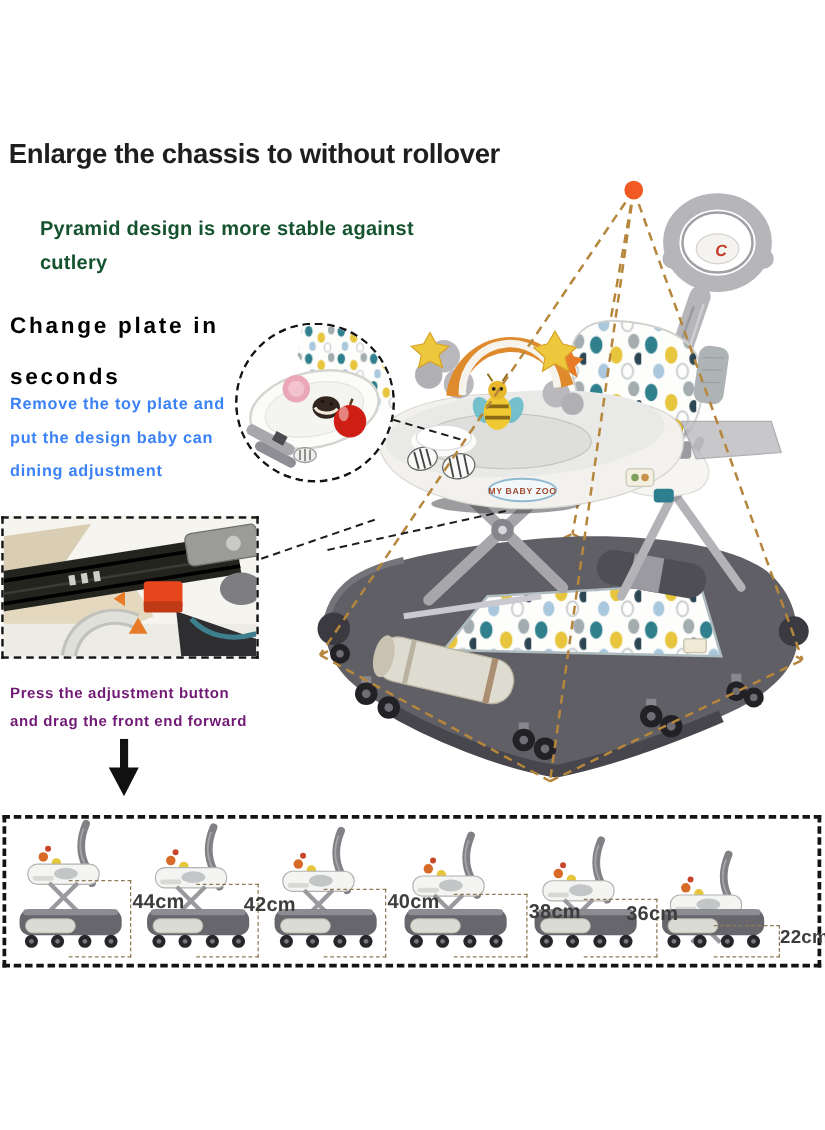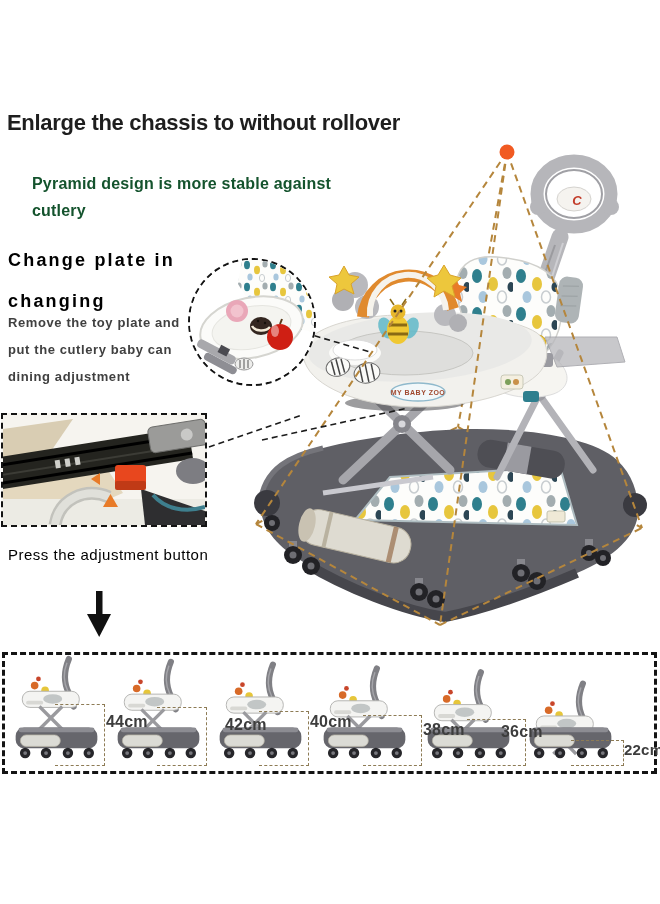--- a/index.html
+++ b/index.html
@@ -2,23 +2,23 @@
 <html><head>
 <meta charset="utf-8">
 <style>
   html,body{margin:0;padding:0;background:#fff;}
   .stage{position:relative;width:660px;height:904px;background:#ffffff;overflow:hidden;
          font-family:"Liberation Sans","DejaVu Sans",sans-serif;color:#222;}
   .abs{position:absolute;}
   .title{left:7px;top:110px;font-size:22px;font-weight:700;letter-spacing:-0.3px;color:#1e1e1e;}
   .subtitle{left:9px;top:170px;font-size:16px;font-weight:600;line-height:27px;color:#14532d;letter-spacing:0.2px;margin-left:23px;}
   .cp-heading{left:8px;top:240px;font-size:18px;font-weight:600;line-height:41px;letter-spacing:2.2px;color:#000000;}
-  .cp-body{left:8px;top:309px;font-size:13px;font-weight:700;line-height:27px;letter-spacing:0.6px;color:#404040;}
+  .cp-body{left:8px;top:309px;font-size:13px;font-weight:700;line-height:27px;letter-spacing:0.6px;color:#3b82f6;}
   .mech-inset{left:1px;top:413px;width:206px;height:114px;border:2px dashed #141414;box-sizing:border-box;background:#f7f5f0;}
-  .adjust-note{left:8px;top:543px;font-size:15px;font-weight:400;line-height:23px;letter-spacing:0.5px;color:#000000;}
+  .adjust-note{left:8px;top:543px;font-size:12px;font-weight:700;line-height:23px;letter-spacing:0.5px;color:#701a75;}
   .down-arrow{left:84px;top:591px;}
   .magnifier{left:188px;top:258px;width:128px;height:128px;border:2px dashed #141414;border-radius:50%;
              box-sizing:border-box;overflow:hidden;background:#fff;z-index:3;}
   .main-art{left:205px;top:115px;z-index:2;}
   .strip{left:2px;top:652px;width:655px;height:122px;border:3px dashed #141414;box-sizing:border-box;background:#fff;text-align:center;}
   .strip-item{position:absolute;bottom:10px;}
   .bracket{position:absolute;border:0;border-top:1px dashed #8d7b55;border-right:1px dashed #8d7b55;border-bottom:1px dashed #8d7b55;}
   .hlabel{position:absolute;font-size:16px;font-weight:600;color:#3d3d3d;letter-spacing:0.2px;white-space:nowrap;}
   svg{display:block;}
 </style>
@@ -27,25 +27,25 @@
 
 <div class="stage">
 
   <div class="abs title">Enlarge the chassis to without rollover</div>
   <div class="abs subtitle">
     <div>Pyramid design is more stable against</div>
     <div>cutlery</div>
   </div>
   <div class="abs cp-heading">
     <div>Change plate in</div>
-    <div>changing</div>
+    <div>seconds</div>
   </div>
   <div class="abs cp-body">
     <div>Remove the toy plate and</div>
-    <div>put the cutlery baby can</div>
+    <div>put the design baby can</div>
     <div>dining adjustment</div>
   </div>
 
   <div class="abs mech-inset">
     <svg width="202" height="110" viewBox="0 0 202 110">
       <rect x="0" y="0" width="202" height="110" fill="#f6f4ef"></rect>
       <polygon points="0,14 70,4 40,48 0,55" fill="#d9cdb3"></polygon>
       <polygon points="0,46 95,40 120,78 60,104 0,96" fill="#e4d8be"></polygon>
       <rect x="0" y="84" width="202" height="26" fill="#ecebe4"></rect>
       <g transform="rotate(-9 100 44)">
@@ -70,20 +70,21 @@
         <rect x="112" y="50" width="31" height="22" rx="3" fill="#e8471e"></rect>
         <rect x="112" y="66" width="31" height="9" rx="2" fill="#c03a16"></rect>
       </g>
       <polygon points="100,92 115,92 107.5,79" fill="#e87b28"></polygon>
       <polygon points="88,64 97,58 97,70" fill="#e87b28"></polygon>
     </svg>
   </div>
 
   <div class="abs adjust-note">
     <div>Press the adjustment button</div>
+    <div>and drag the front end forward</div>
   </div>
   <svg class="abs down-arrow" width="30" height="47" viewBox="0 0 30 47">
     <rect x="12" y="0" width="6.5" height="26" fill="#111"></rect>
     <polygon points="3,23 27,23 15.2,46" fill="#111"></polygon>
   </svg>
 
   <svg class="abs main-art" width="455" height="535" viewBox="0 0 455 535">
     <defs>
       <pattern id="drops" width="44" height="38" patternUnits="userSpaceOnUse">
         <rect width="44" height="38" fill="#fdfdfb"></rect>
@@ -385,20 +386,20 @@
       </svg>
 
     <div class="bracket" style="left:50px;top:49px;width:49px;height:60px"></div>
     <div class="bracket" style="left:152px;top:52px;width:49px;height:57px"></div>
     <div class="bracket" style="left:254px;top:56px;width:49px;height:53px"></div>
     <div class="bracket" style="left:358px;top:60px;width:58px;height:49px"></div>
     <div class="bracket" style="left:462px;top:64px;width:58px;height:45px"></div>
     <div class="bracket" style="left:566px;top:85px;width:52px;height:24px"></div>
 
     <span class="hlabel" style="left:101px;top:58px">44cm</span>
-    <span class="hlabel" style="left:220px;top:61px">42cm</span>
+    <span class="hlabel" style="left:190px;top:61px">42cm</span>
     <span class="hlabel" style="left:305px;top:58px">40cm</span>
     <span class="hlabel" style="left:418px;top:66px">38cm</span>
     <span class="hlabel" style="left:496px;top:68px">36cm</span>
     <span class="hlabel" style="left:619px;top:86px;font-size:15px">22cm</span>
   </div>
 
 </div>
 
 </body></html>

